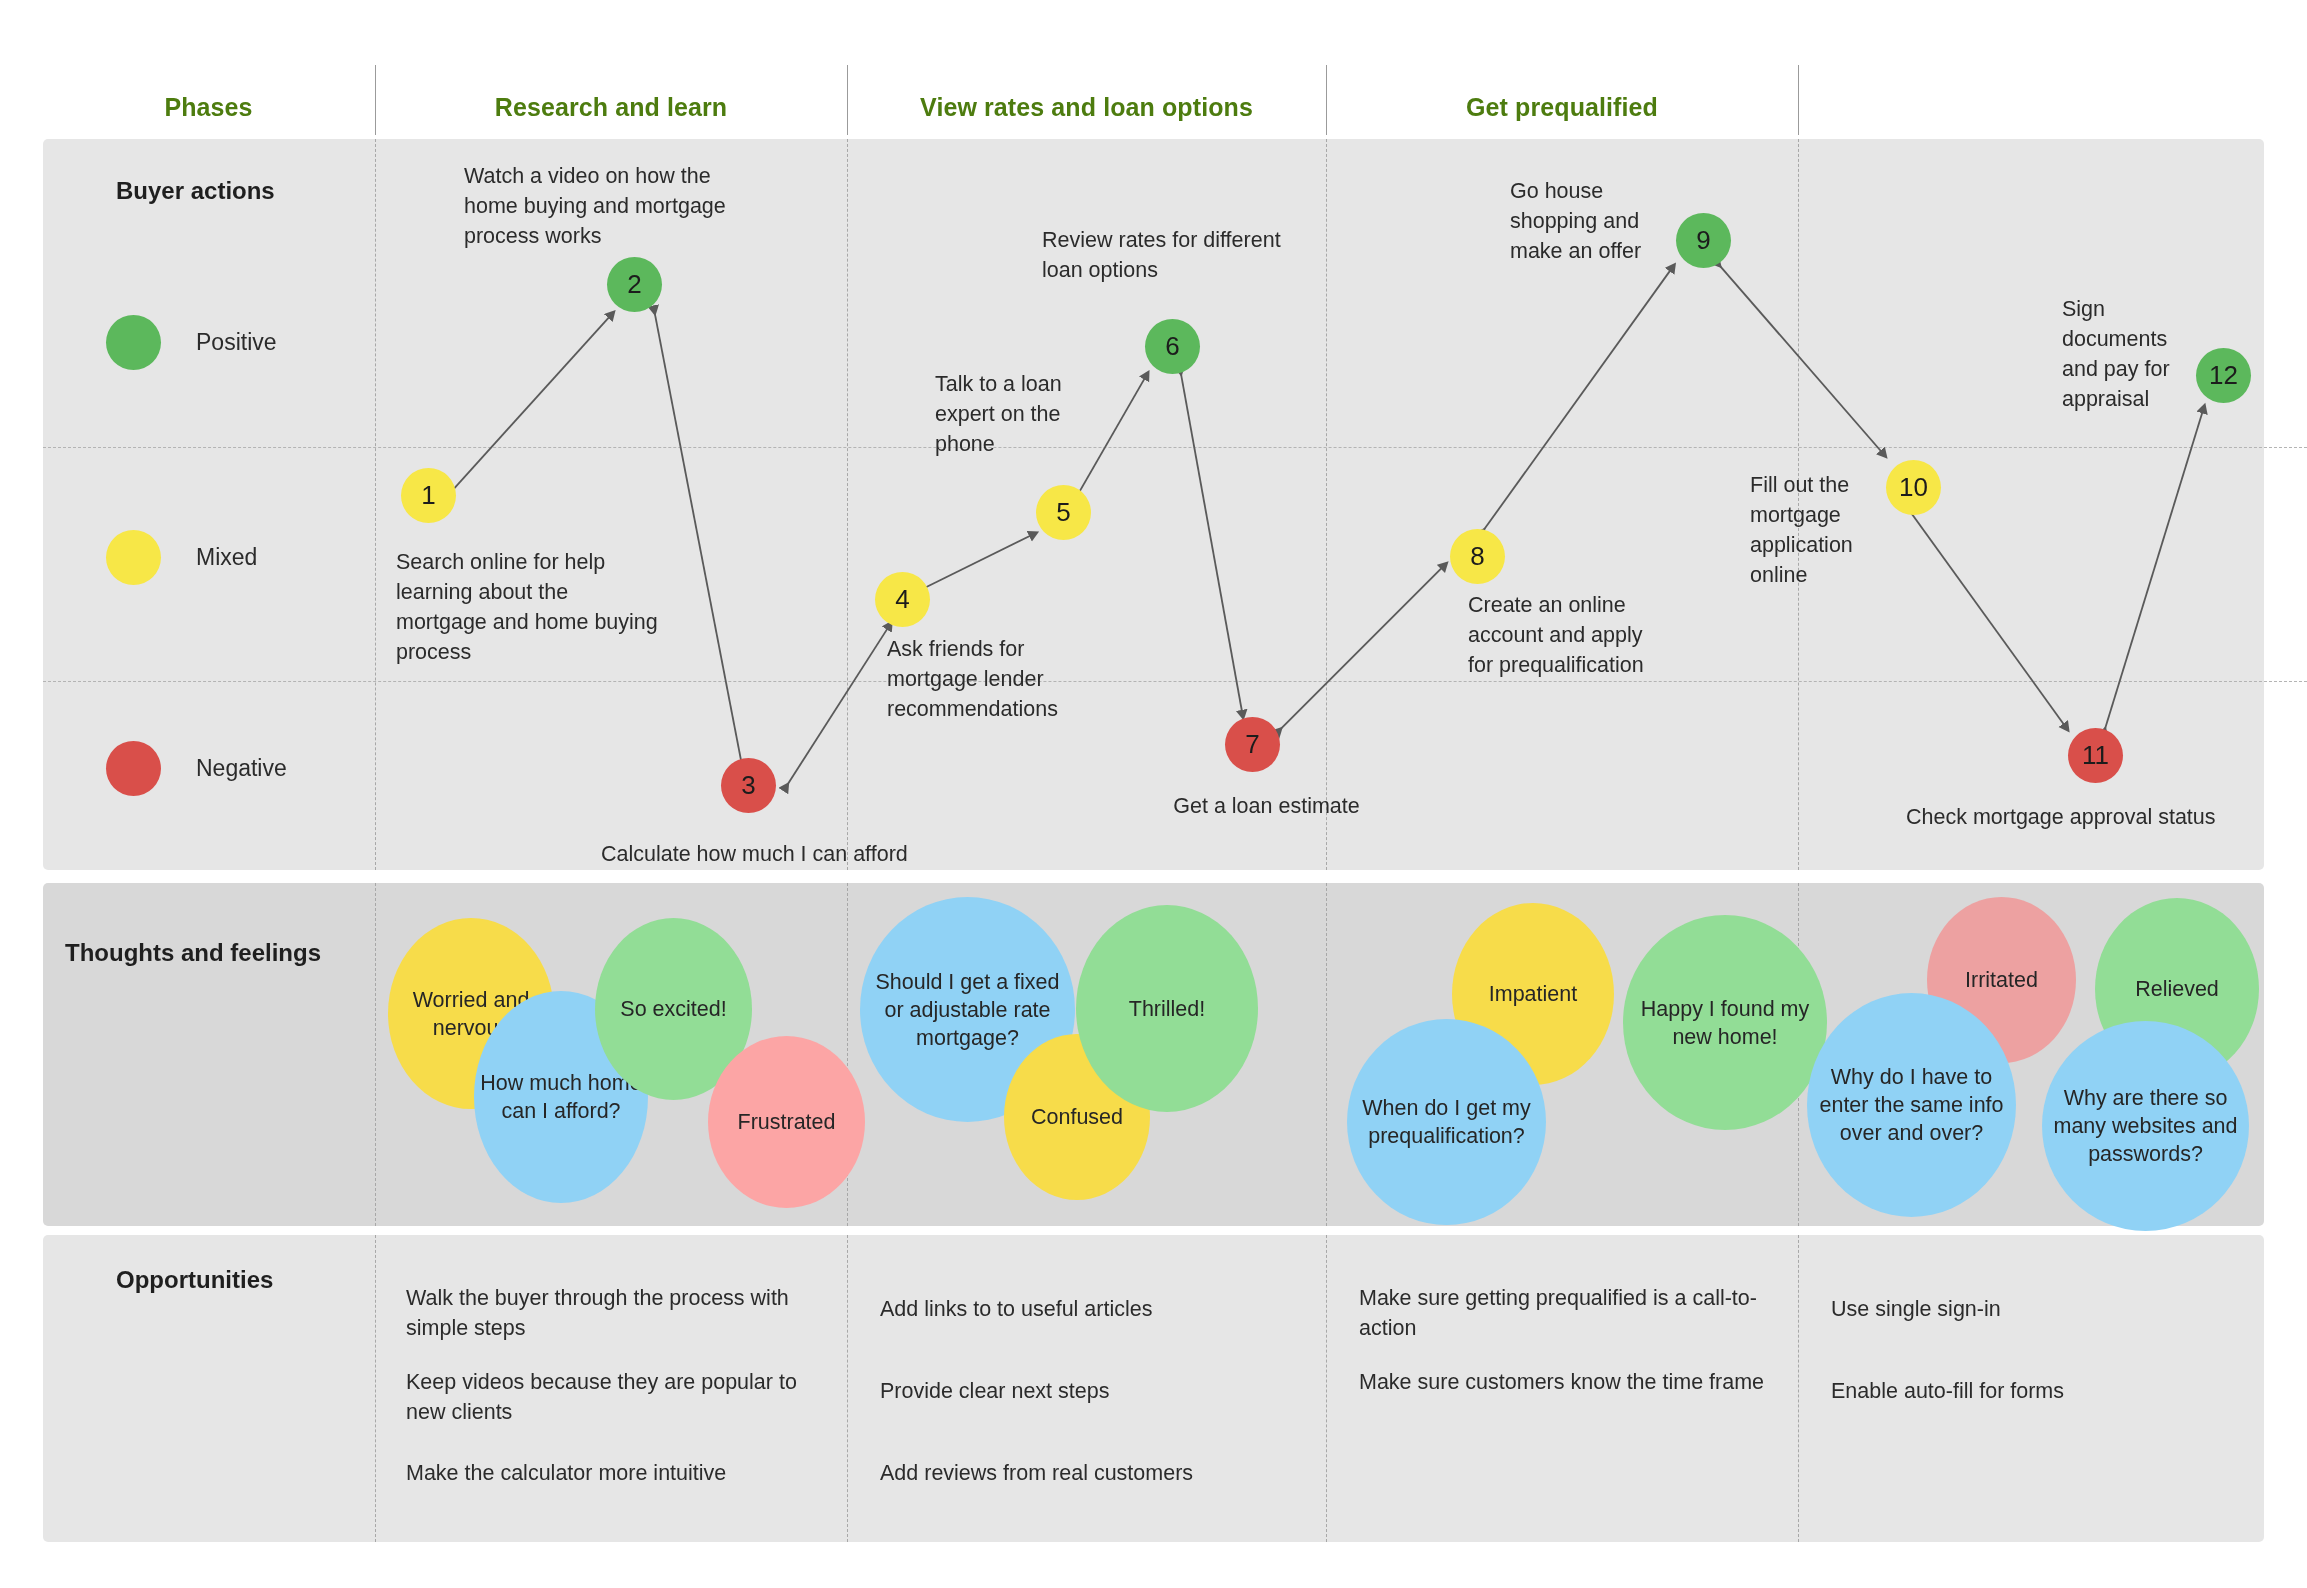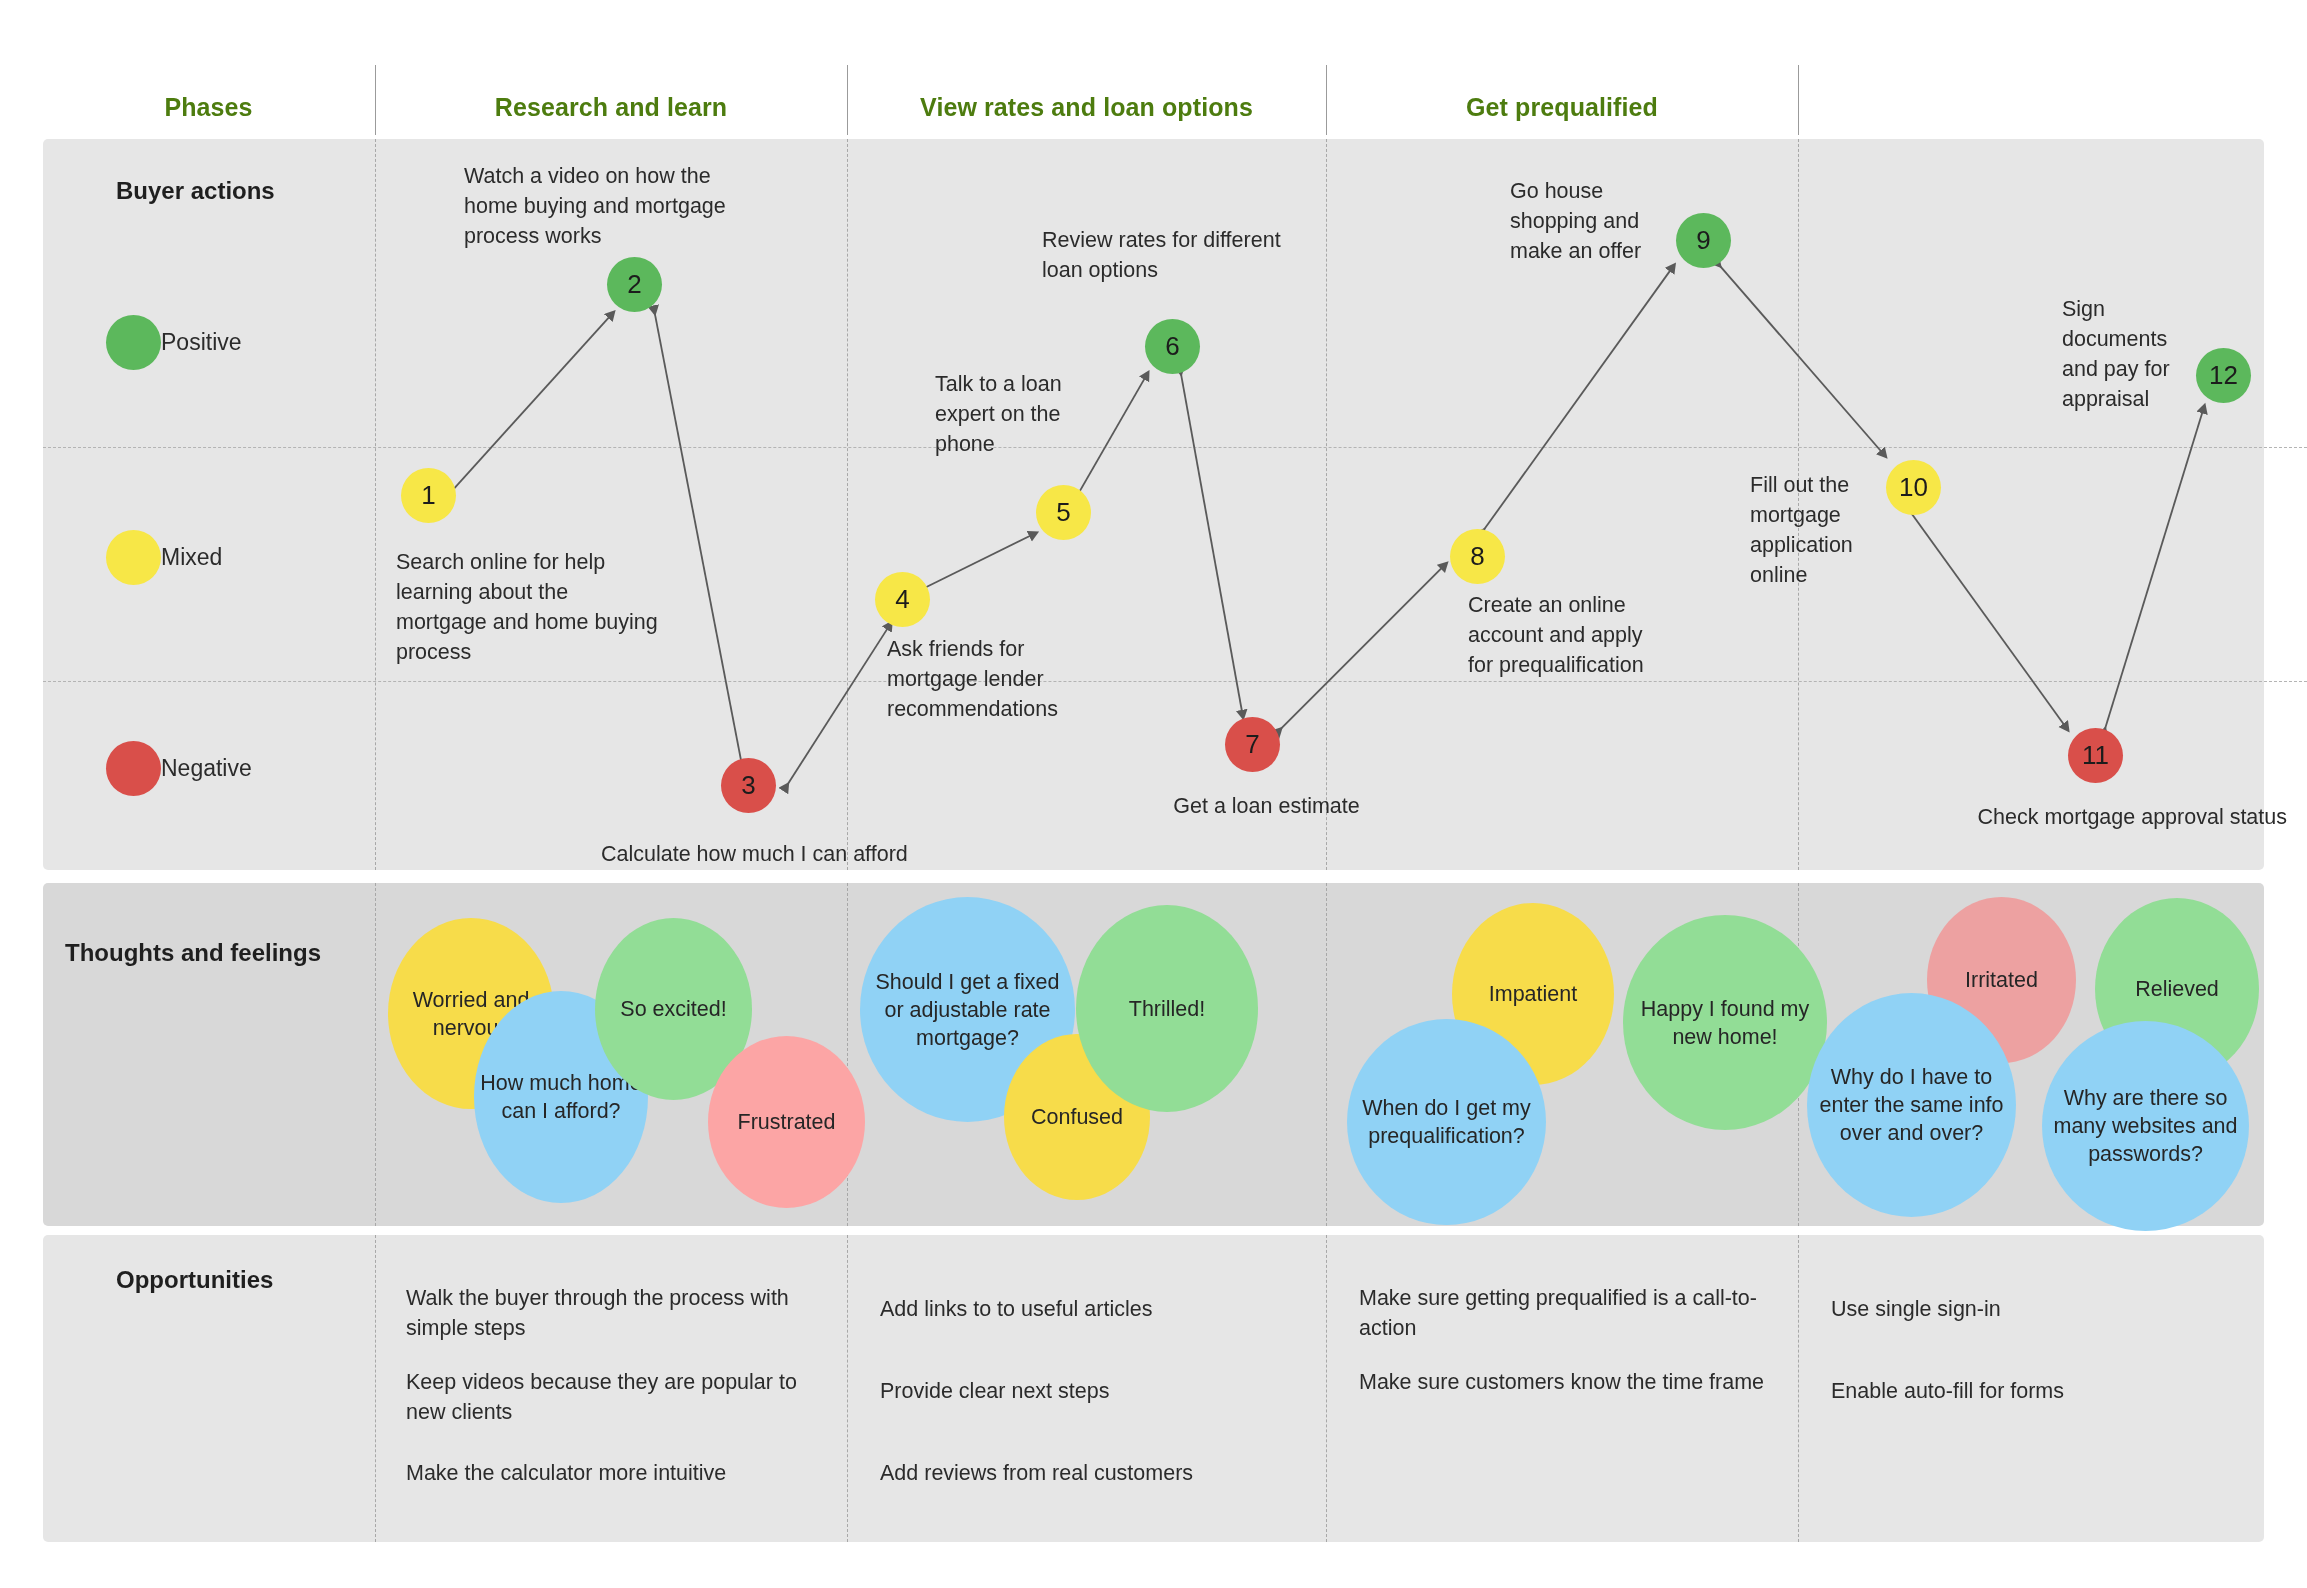--- a/index.html
+++ b/index.html
@@ -98,20 +98,21 @@
     display: flex;
     align-items: center;
   }
   .legend-dot {
     width: 55px;
     height: 55px;
     border-radius: 50%;
     flex: 0 0 auto;
   }
   .legend-text {
+    margin-left: 35px;
     font-size: 23px;
     color: #2b2b2b;
     white-space: nowrap;
   }
 
   
   .node {
     position: absolute;
     width: 55px;
     height: 55px;
@@ -263,21 +264,21 @@
   <div class="node" style="left:1450px;top:529px;background:#f7e747">8</div>
   <div class="node-label" style="left:1468px;top:590px;width:199px">Create an online account and apply for prequalification</div>
 
   <div class="node" style="left:1676px;top:213px;background:#5cb85c">9</div>
   <div class="node-label" style="left:1510px;top:176px;width:166px">Go house shopping and make an offer</div>
 
   <div class="node" style="left:1886px;top:460px;background:#f7e747">10</div>
   <div class="node-label" style="left:1750px;top:470px;width:157px">Fill out the mortgage application online</div>
 
   <div class="node" style="left:2068px;top:728px;background:#d94f4a">11</div>
-  <div class="node-label" style="left:1906px;top:802px;width:381px;text-align:right">Check mortgage approval status</div>
+  <div class="node-label" style="left:1906px;top:802px;width:381px;text-align:left">Check mortgage approval status</div>
 
   <div class="node" style="left:2196px;top:348px;background:#5cb85c">12</div>
   <div class="node-label" style="left:2062px;top:294px;width:133px">Sign documents and pay for appraisal</div>
 
   <div class="bubble" style="left:388px;top:918px;width:166px;height:191px;background:#f7dc4a">Worried and nervous</div>
   <div class="bubble" style="left:474px;top:991px;width:174px;height:212px;background:#90d2f5">How much home can I afford?</div>
   <div class="bubble" style="left:595px;top:918px;width:157px;height:182px;background:#92dd96">So excited!</div>
   <div class="bubble" style="left:708px;top:1036px;width:157px;height:172px;background:#fca5a5">Frustrated</div>
 
   <div class="bubble" style="left:860px;top:897px;width:215px;height:225px;background:#90d2f5">Should I get a fixed or adjustable rate mortgage?</div>

